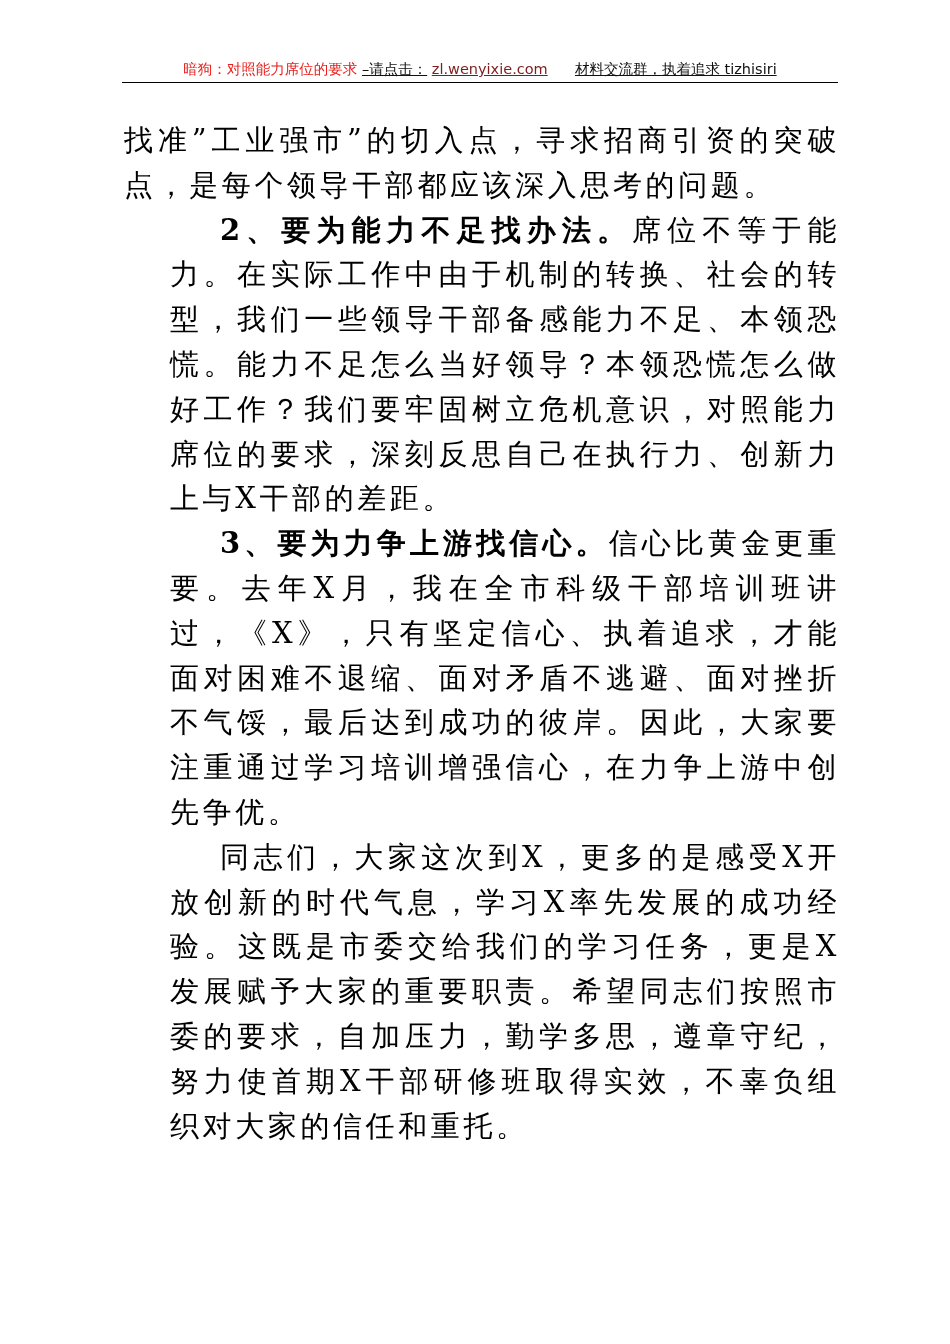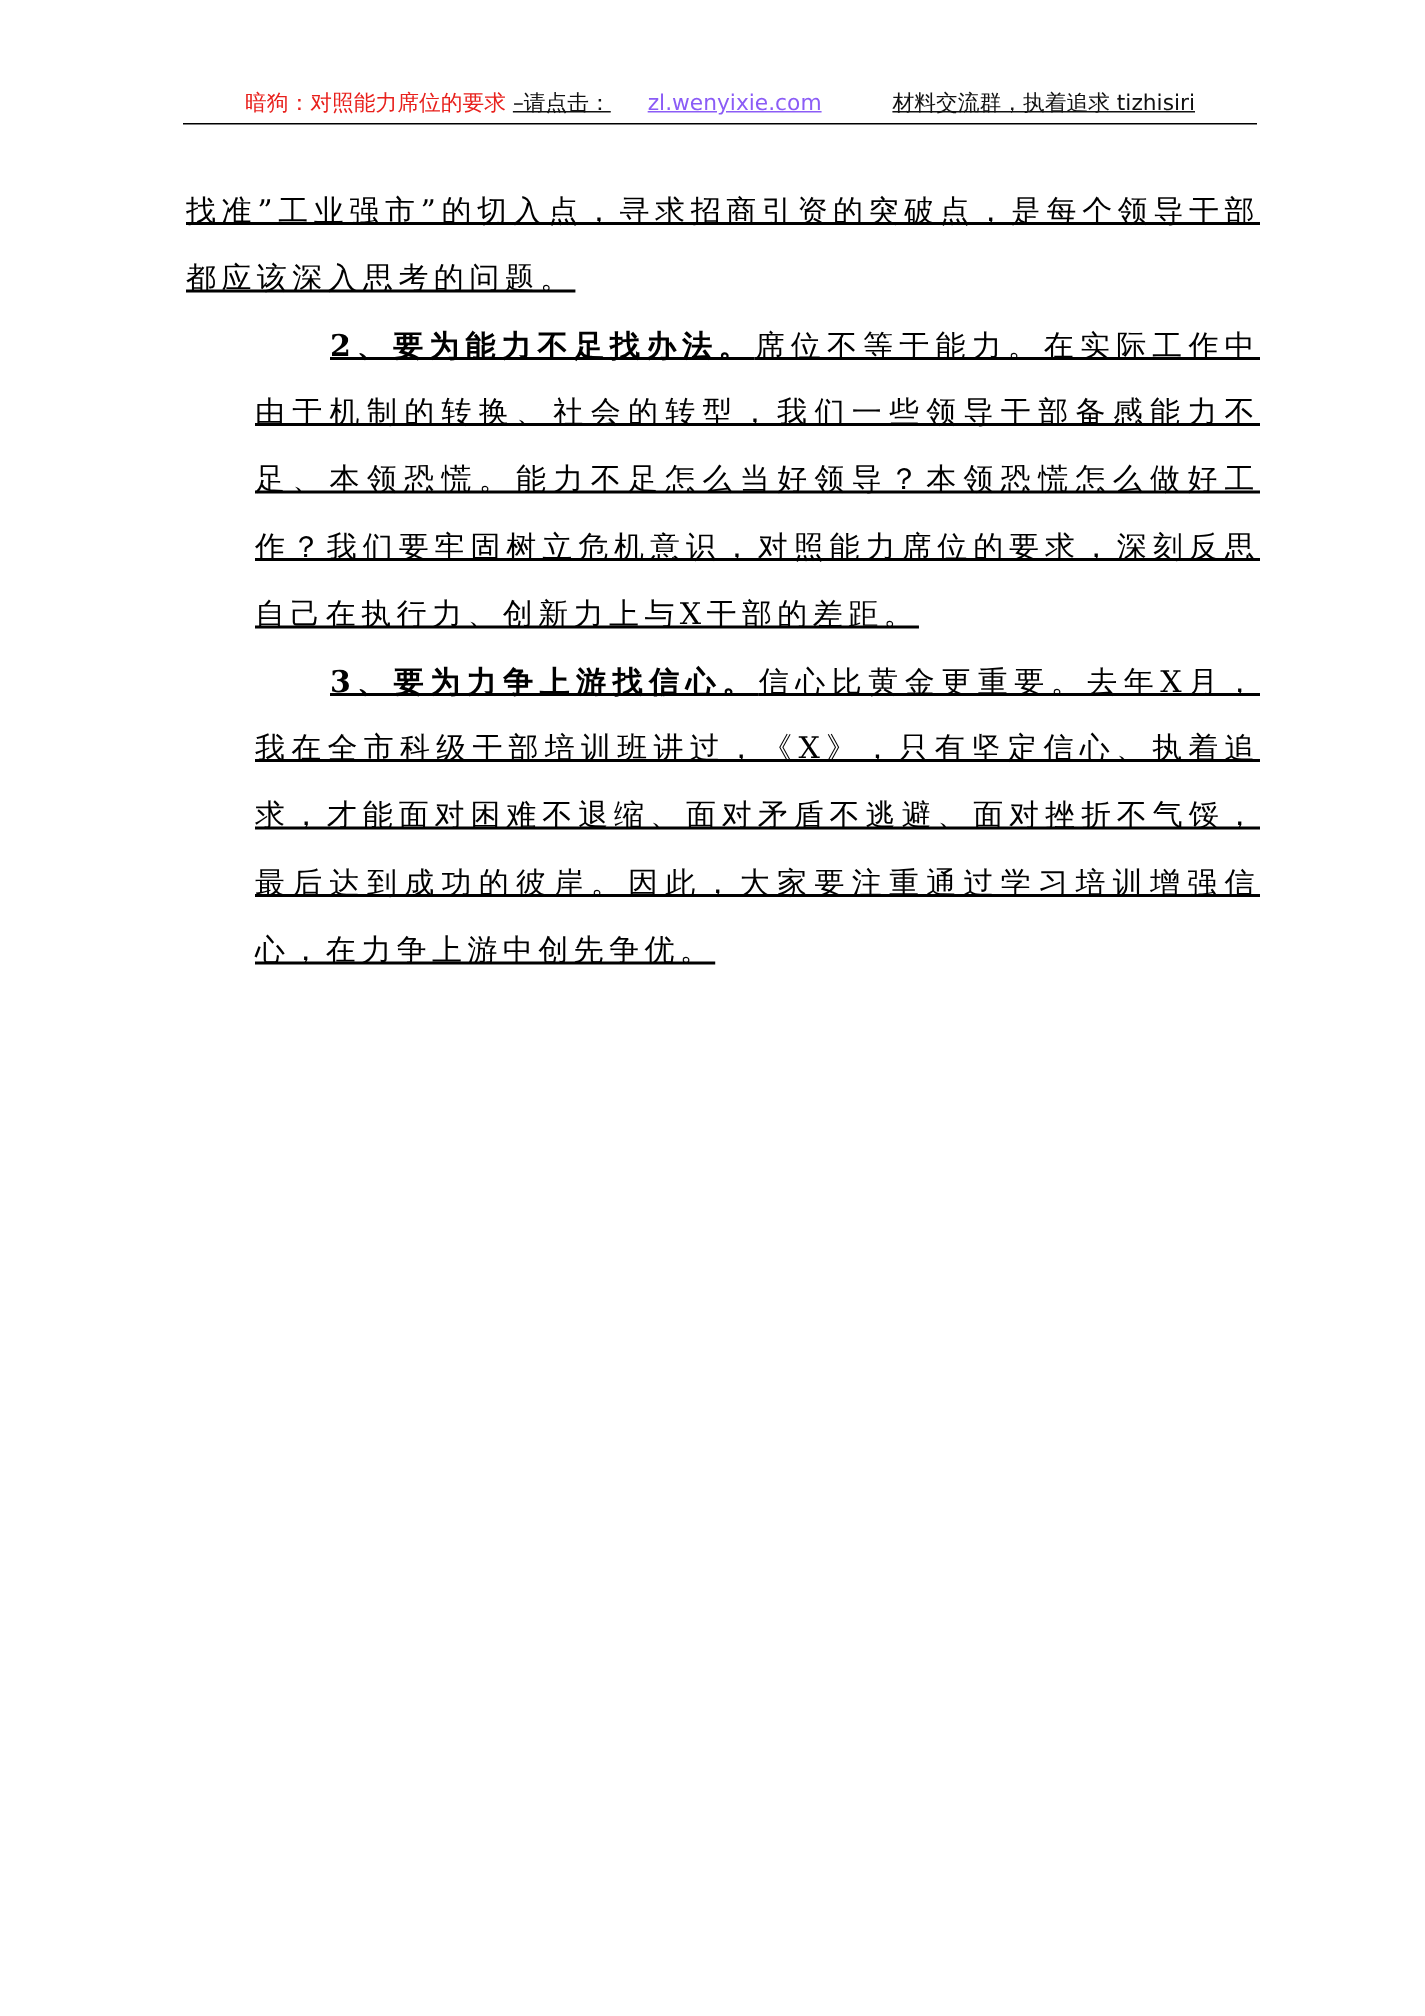--- a/index.html
+++ b/index.html
@@ -5,27 +5,26 @@
     html, body { margin: 0; padding: 0; background: #ffffff; }
     body { width: 950px; height: 1344px; position: relative; overflow: hidden; font-family: "DejaVu Serif", serif; color: #000; }
     .header {
       position: absolute; left: 122px; top: 56px; width: 716px; height: 26px;
       border-bottom: 1.5px solid #000;
       font-family: "DejaVu Sans", sans-serif; font-size: 14.5px; line-height: 26px;
       white-space: nowrap; text-align: center;
     }
     .header .red { color: #e8201c; }
     .header .dark { color: #111; text-decoration: underline; }
-    .header .link { color: #8b5cf6; text-decoration: underline; margin: 0 20px; }
+    .header .link { color: #7f1d1d; text-decoration: underline; margin: 0 0; }
     .header .gap { display: inline-block; width: 18px; }
     .doc {
       position: absolute; left: 124px; top: 118px; width: 716px;
-      font-size: 20px; line-height: 44.8px; letter-spacing: 3.6px;
+      font-size: 29px; line-height: 44.8px; letter-spacing: 3.6px;
       text-align: justify;
-      text-decoration: underline;
     }
     .doc p { margin: 0; }
     .doc p.indent { text-indent: 50px; margin-left: 46px; }
     .doc .bold { font-weight: bold; }
   </style>
 </head>
 <body>
 
 <div class="header">
   <span class="red">暗狗：对照能力席位的要求</span>
@@ -38,13 +37,16 @@
 <div class="doc">
   <p>
     <span class="bold"></span><span>找准”工业强市”的切入点，寻求招商引资的突破点，是每个领导干部都应该深入思考的问题。</span>
   </p>
   <p class="indent">
     <span class="bold">2、要为能力不足找办法。</span><span>席位不等于能力。在实际工作中由于机制的转换、社会的转型，我们一些领导干部备感能力不足、本领恐慌。能力不足怎么当好领导？本领恐慌怎么做好工作？我们要牢固树立危机意识，对照能力席位的要求，深刻反思自己在执行力、创新力上与X干部的差距。</span>
   </p>
   <p class="indent">
     <span class="bold">3、要为力争上游找信心。</span><span>信心比黄金更重要。去年X月，我在全市科级干部培训班讲过，《X》，只有坚定信心、执着追求，才能面对困难不退缩、面对矛盾不逃避、面对挫折不气馁，最后达到成功的彼岸。因此，大家要注重通过学习培训增强信心，在力争上游中创先争优。</span>
   </p>
+  <p class="indent">
+    <span class="bold"></span><span>同志们，大家这次到X，更多的是感受X开放创新的时代气息，学习X率先发展的成功经验。这既是市委交给我们的学习任务，更是X发展赋予大家的重要职责。希望同志们按照市委的要求，自加压力，勤学多思，遵章守纪，努力使首期X干部研修班取得实效，不辜负组织对大家的信任和重托。</span>
+  </p>
 </div>
 
 </body></html>

